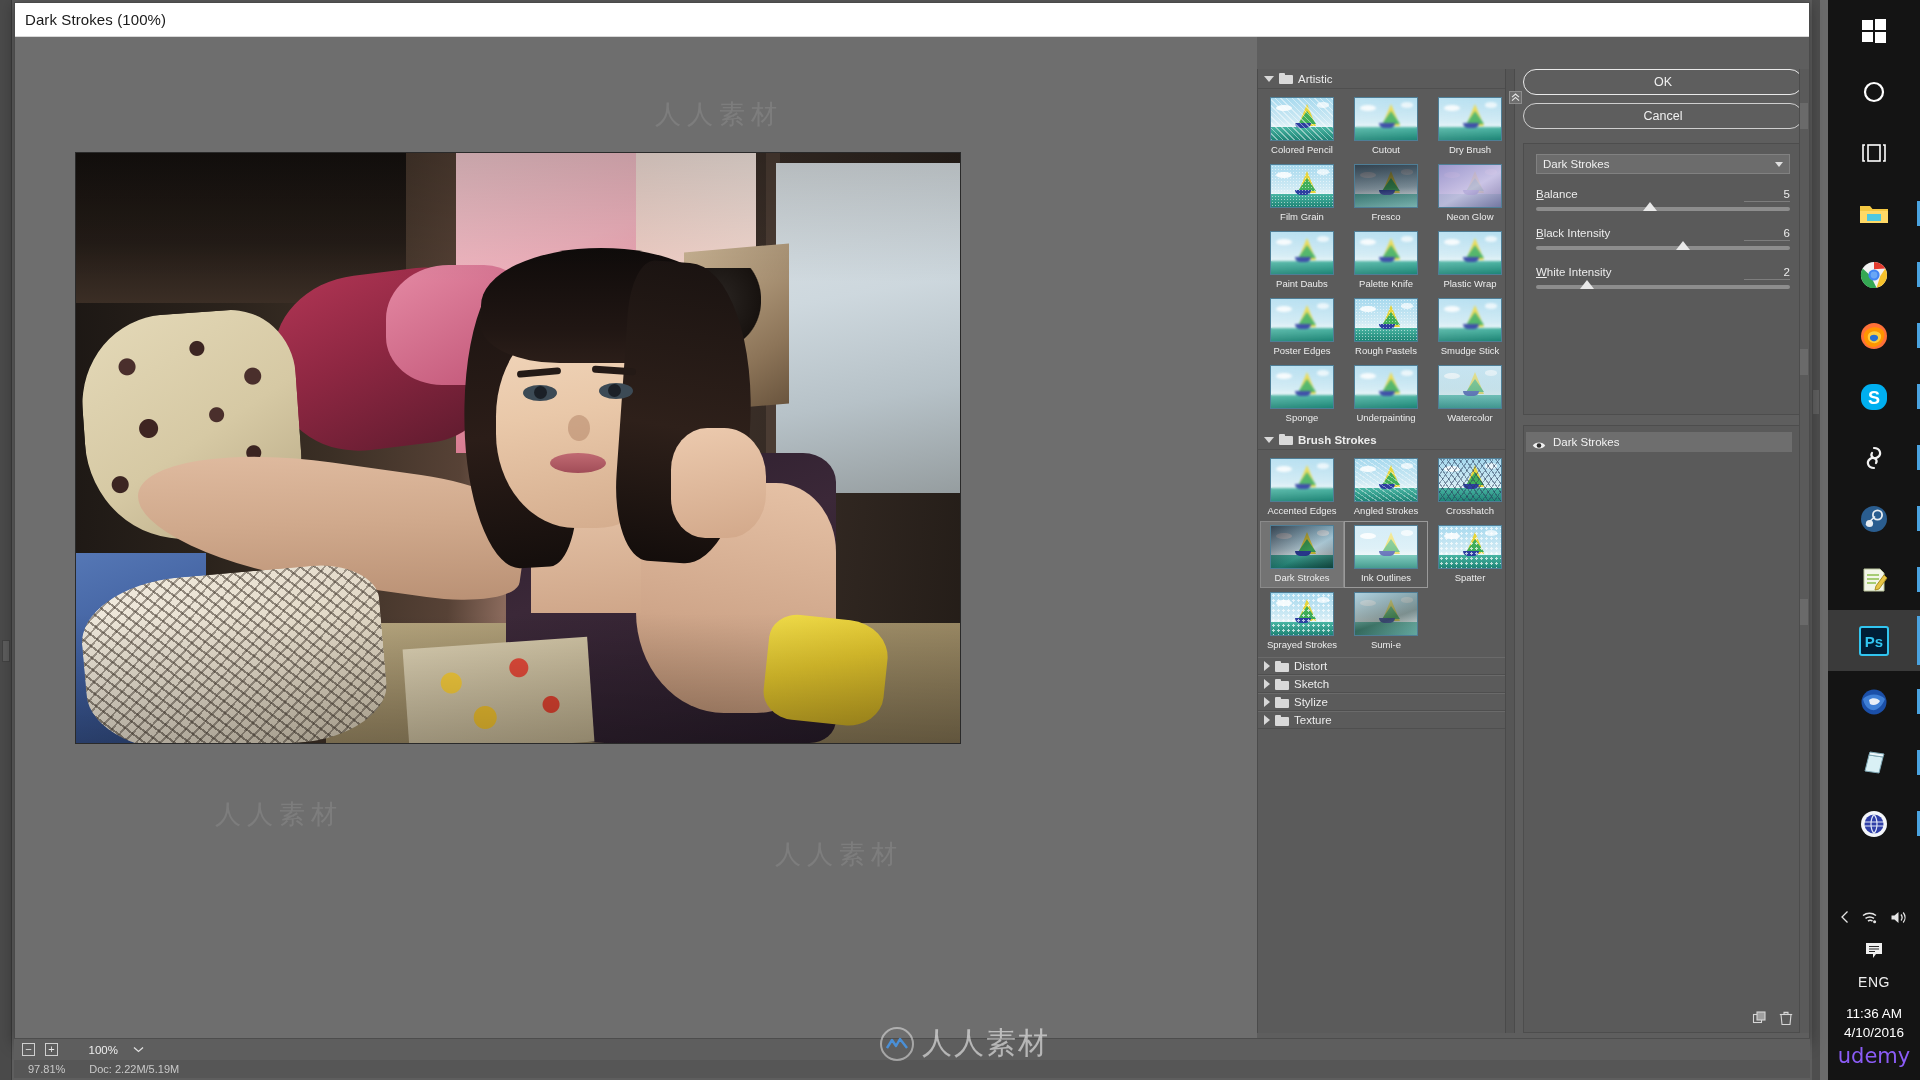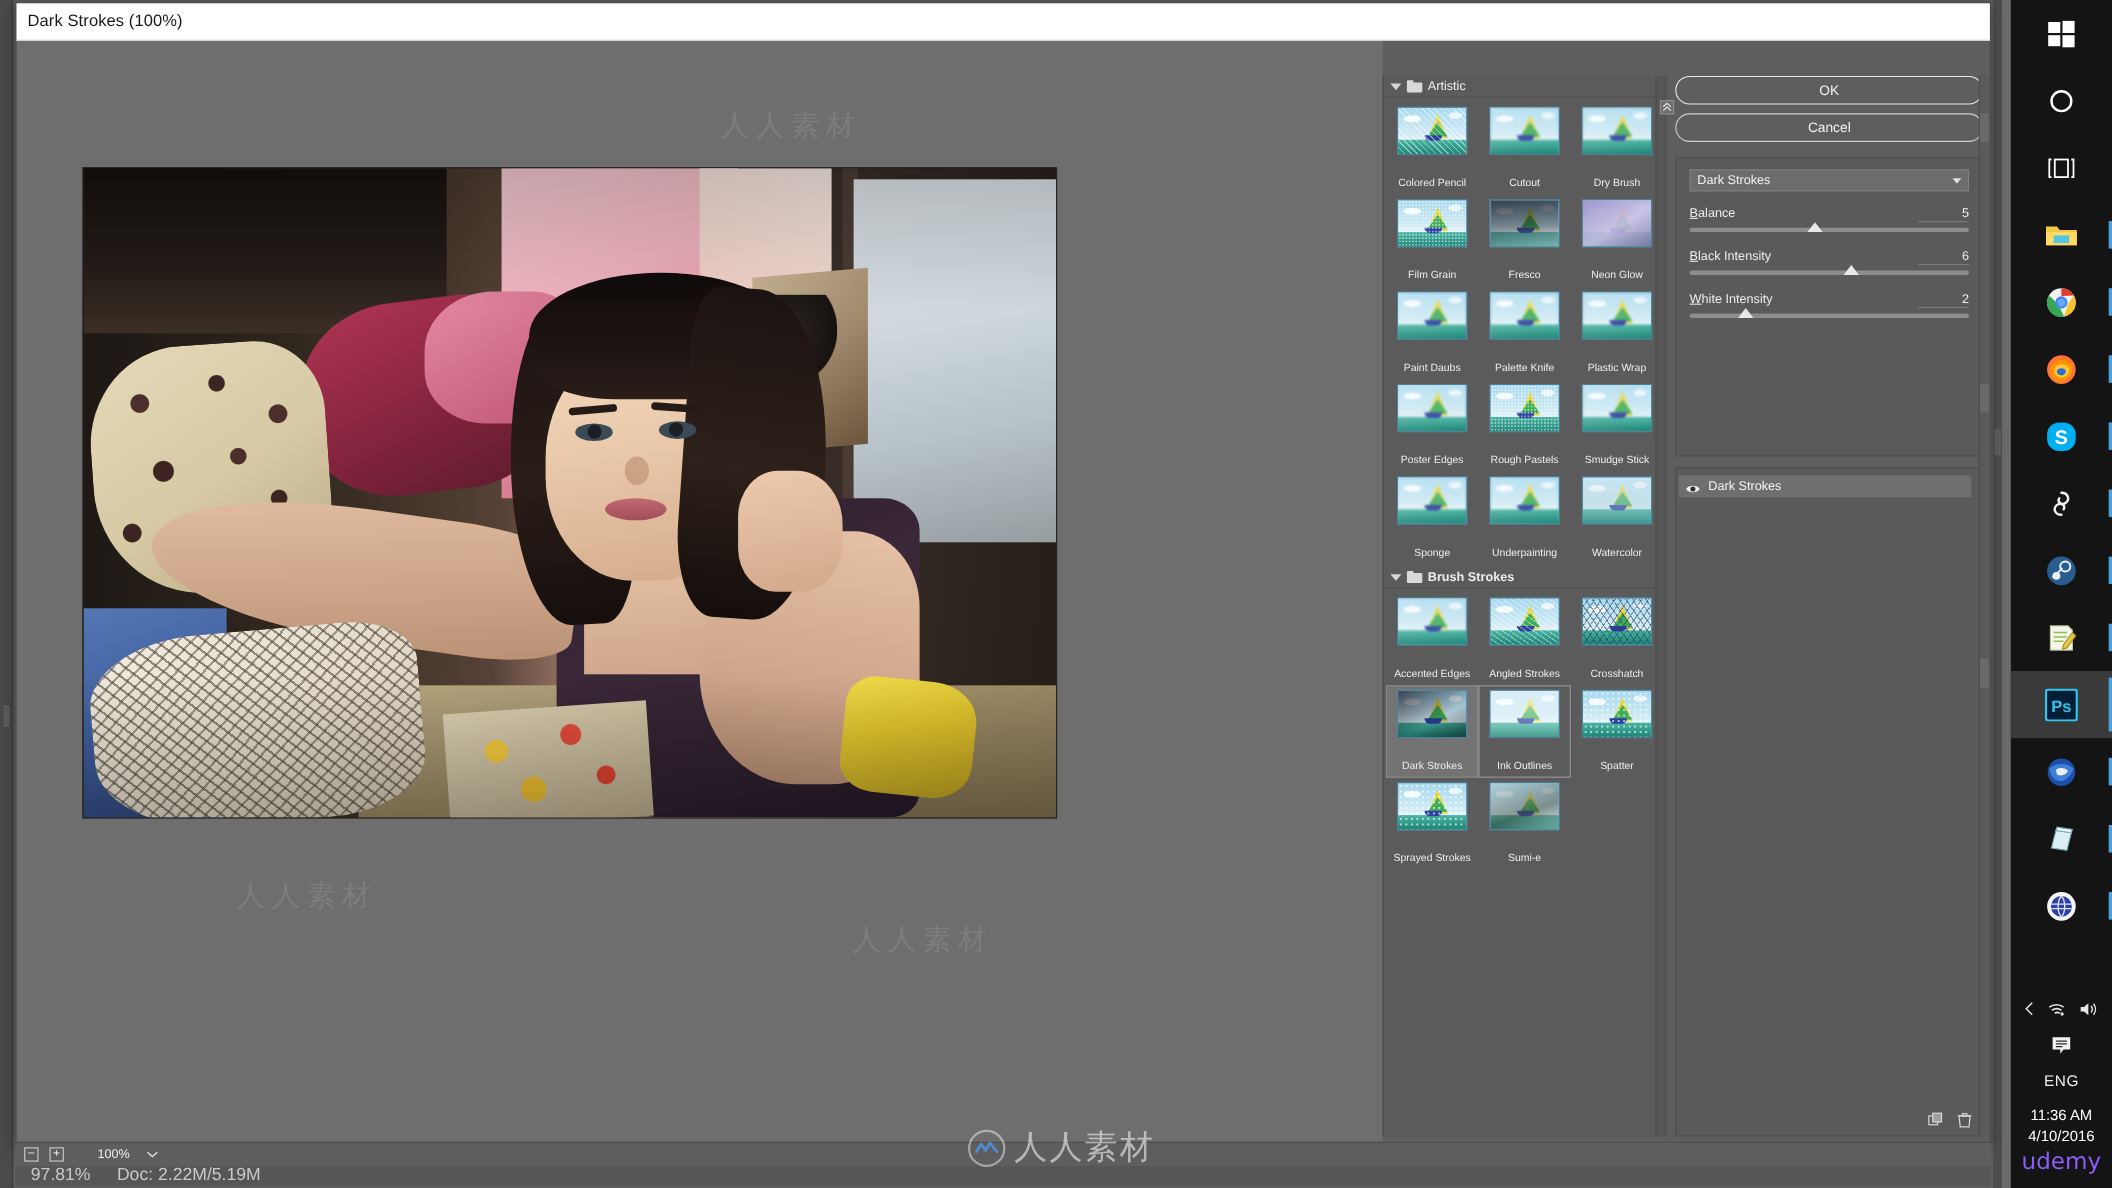--- a/index.html
+++ b/index.html
@@ -260,21 +260,21 @@
     padding: 3px 2px 4px 2px; cursor: pointer;
     border: 1px solid transparent;
   }
   .thumb-cell.selected { background: #737373; border-color:#8a8a8a; }
   .thumb-cell.hovered  { border-color: #9a9a9a; }
   .thumb-img {
     width: 64px; height: 44px; border: 1px solid rgba(0,0,0,.25);
     position: relative; overflow: hidden; background:#6aa8c8;
   }
   .thumb-label {
-    font-size: 9.5px; color: #ededed; margin-top: 20px; text-align:center;
+    font-size: 9.5px; color: #ededed; margin-top: 3px; text-align:center;
     line-height: 11px; white-space: nowrap;
   }
 
   
   .sb-sky{position:absolute;inset:0;background:linear-gradient(180deg,#a7d9ee 0%,#cfeaf4 55%,#e8f4f8 70%,#5fbfae 72%,#3ba08e 100%);}
   .sb-sea{position:absolute;left:0;bottom:0;width:100%;height:30%;background:linear-gradient(180deg,#49b5a3,#1e8576);}
   .sb-sail{position:absolute;left:44%;top:14%;width:0;height:0;border-left:9px solid transparent;border-right:9px solid transparent;border-bottom:22px solid #e8d53c;}
   .sb-sail2{position:absolute;left:44%;top:30%;width:0;height:0;border-left:9px solid transparent;border-right:9px solid transparent;border-bottom:13px solid #3fae5a;}
   .sb-hull{position:absolute;left:38%;top:60%;width:26%;height:12%;background:#2d3fa0;border-radius:0 0 6px 6px;}
   .sb-cloud{position:absolute;left:8%;top:16%;width:26%;height:16%;background:rgba(255,255,255,.85);border-radius:50%;}
@@ -397,21 +397,21 @@
     width: 13px; height: 13px; border: 1px solid #cfcfcf; color: #e8e8e8;
     font-size: 11px; line-height: 11px; text-align: center; cursor: pointer;
     display:flex;align-items:center;justify-content:center;
   }
   .zoom-val { font-size: 11.5px; color: #eee; width: 50px; text-align: right; cursor: text;}
   .zoom-drop { width: 20px; height: 14px; display:flex;align-items:center;justify-content:center;cursor:pointer;}
 
   .ps-status2{
     position:absolute; left:14px; bottom:2px; width:1796px; height:18px;
     background:#565656; display:flex; align-items:center; gap:24px; padding:0 14px;
-    font-size:16px; color:#c9c9c9; z-index:5;
+    font-size:11px; color:#c9c9c9; z-index:5;
   }
   .ps-status2 .grp{display:flex;align-items:center;gap:6px;}
 
   
   .wm {
     position: absolute; pointer-events: none;
     color: rgba(255,255,255,.11);
     font-family: "DejaVu Sans", sans-serif;
   }
   .wm-cn { font-size: 26px; letter-spacing: 6px; }
@@ -825,20 +825,42 @@
           <span class="sb-sea"></span>
           <span class="sb-sail"></span>
           <span class="sb-sail2"></span>
           <span class="sb-hull"></span>
                     <span class="v-sumie"></span>
                   </span>
                       <span class="thumb-label">Sumi-e</span>
                 </div>
               </div>
             </div>
+          <div id="collapsed-host">
+              <div class="cat-row">
+                <span class="tri tri-right"></span>
+    <span class="folder-ico"></span>
+    <span class="cat-name">Distort</span>
+              </div>
+              <div class="cat-row">
+                <span class="tri tri-right"></span>
+    <span class="folder-ico"></span>
+    <span class="cat-name">Sketch</span>
+              </div>
+              <div class="cat-row">
+                <span class="tri tri-right"></span>
+    <span class="folder-ico"></span>
+    <span class="cat-name">Stylize</span>
+              </div>
+              <div class="cat-row">
+                <span class="tri tri-right"></span>
+    <span class="folder-ico"></span>
+    <span class="cat-name">Texture</span>
+              </div>
+            </div>
           <div class="filters-scroll-track"></div>
         </div>
 
         <div class="settings-col">
 
           <div class="collapse-btn">
             <svg width="9" height="9" viewBox="0 0 9 9">
               <path d="M1 4.2 L4.5 1 L8 4.2" fill="none" stroke="#e8e8e8" stroke-width="1.1"></path>
               <path d="M1 7.6 L4.5 4.4 L8 7.6" fill="none" stroke="#e8e8e8" stroke-width="1.1"></path>
             </svg>

